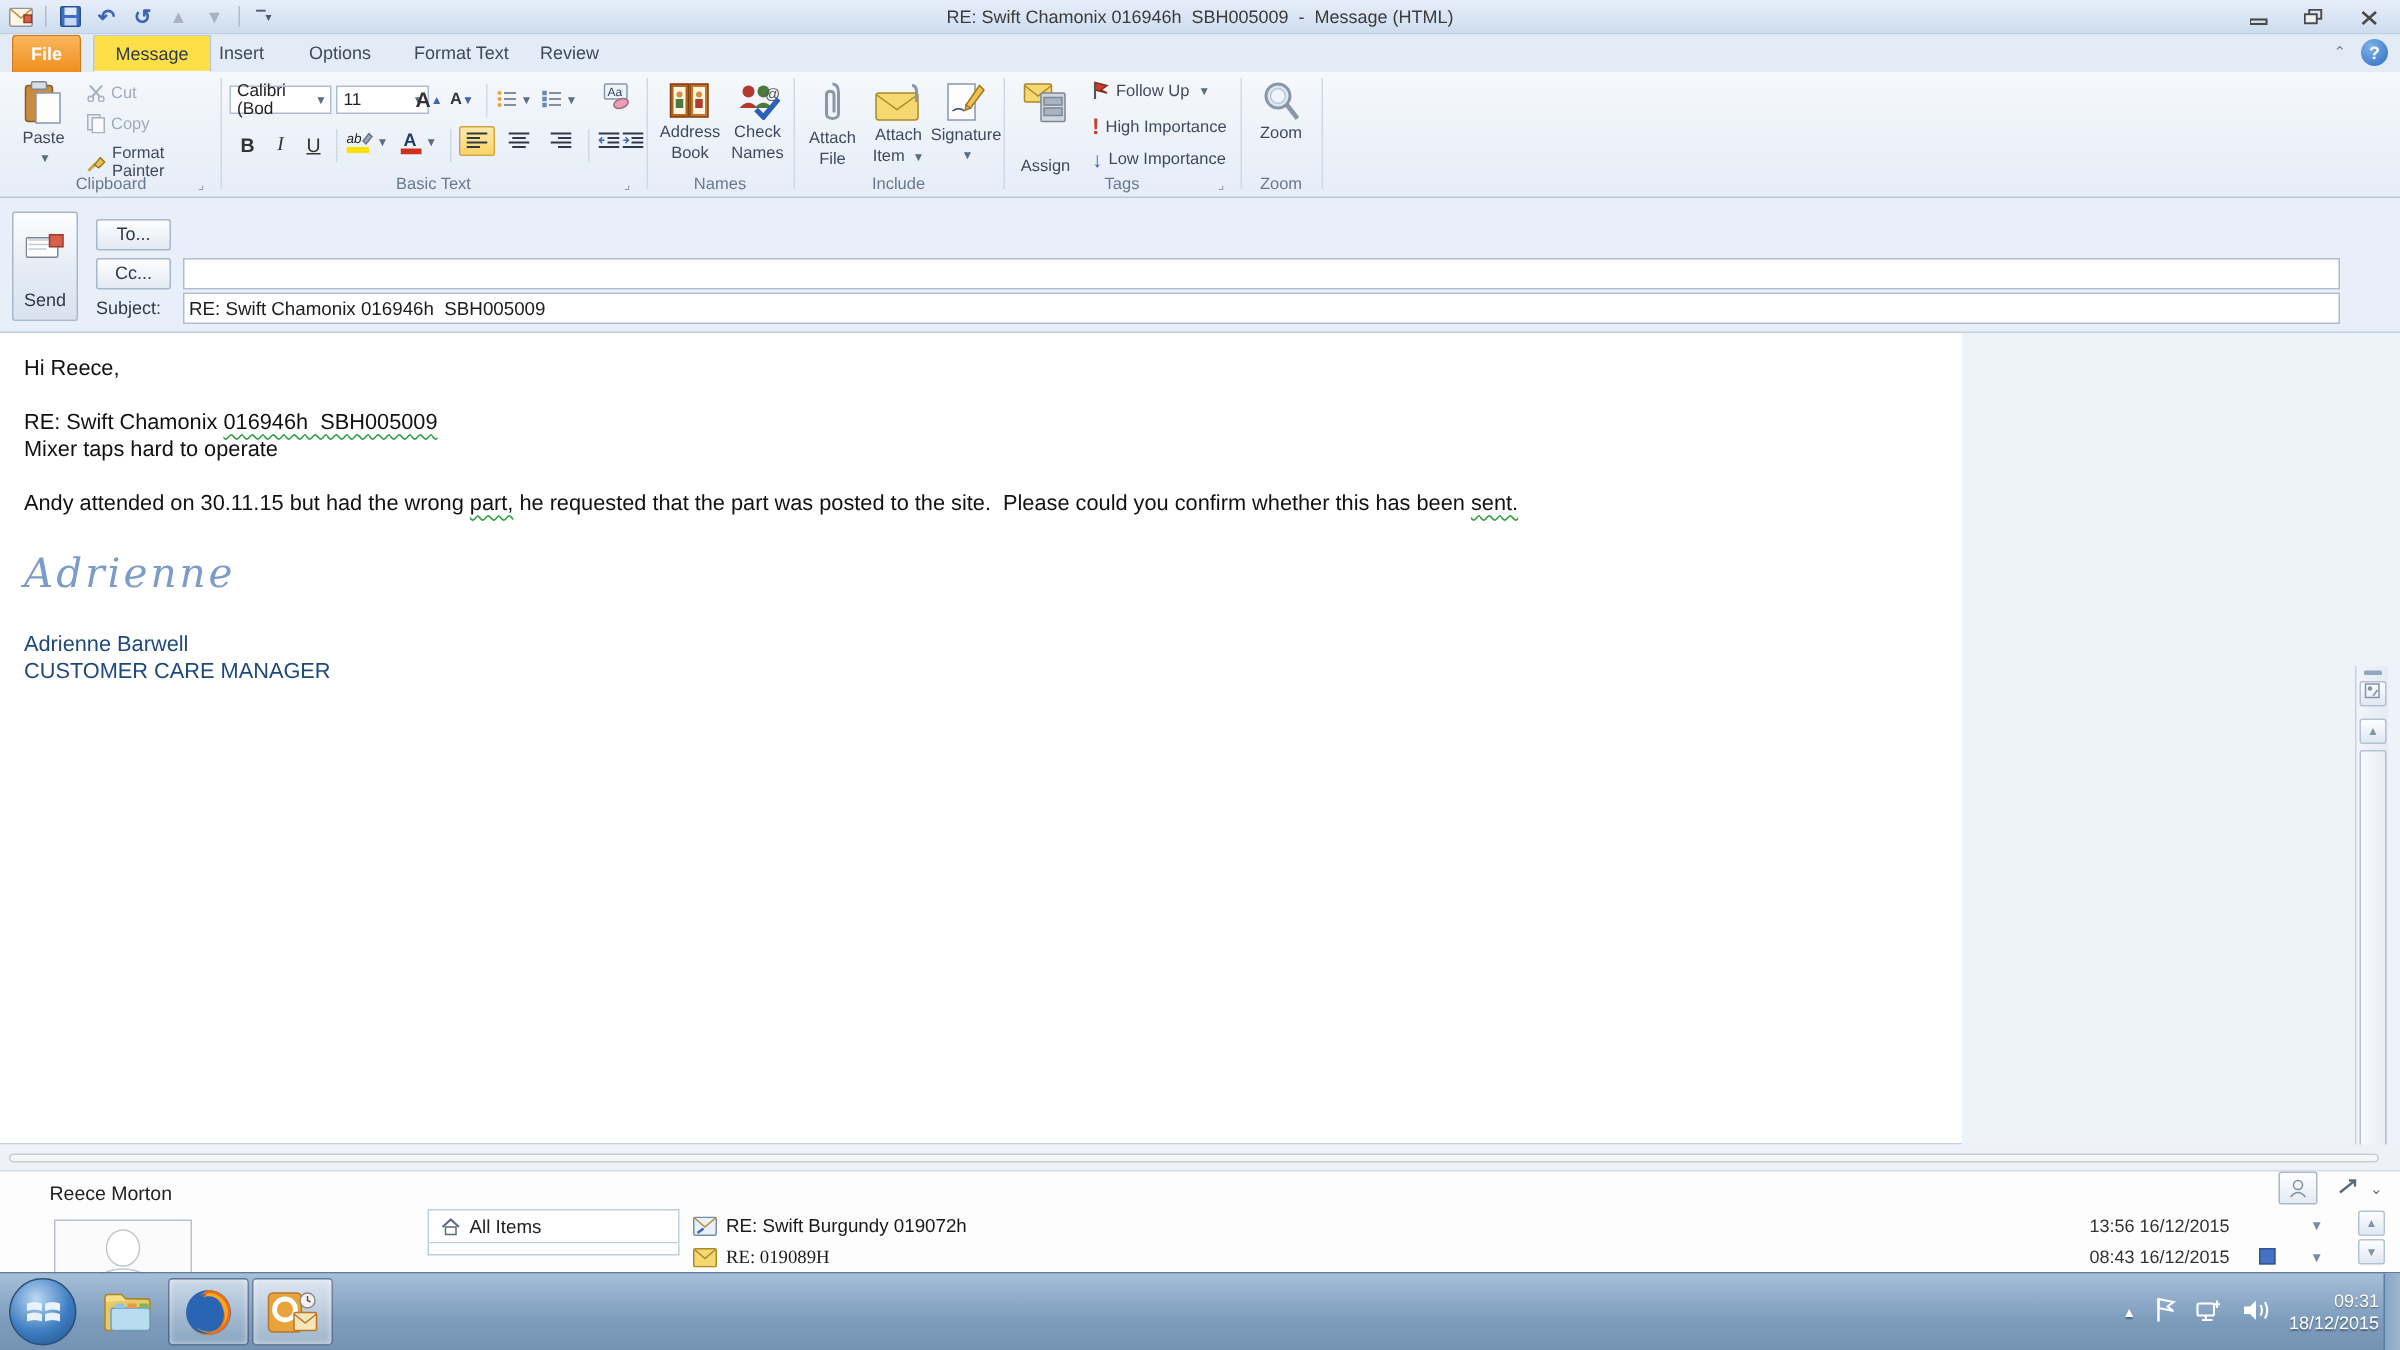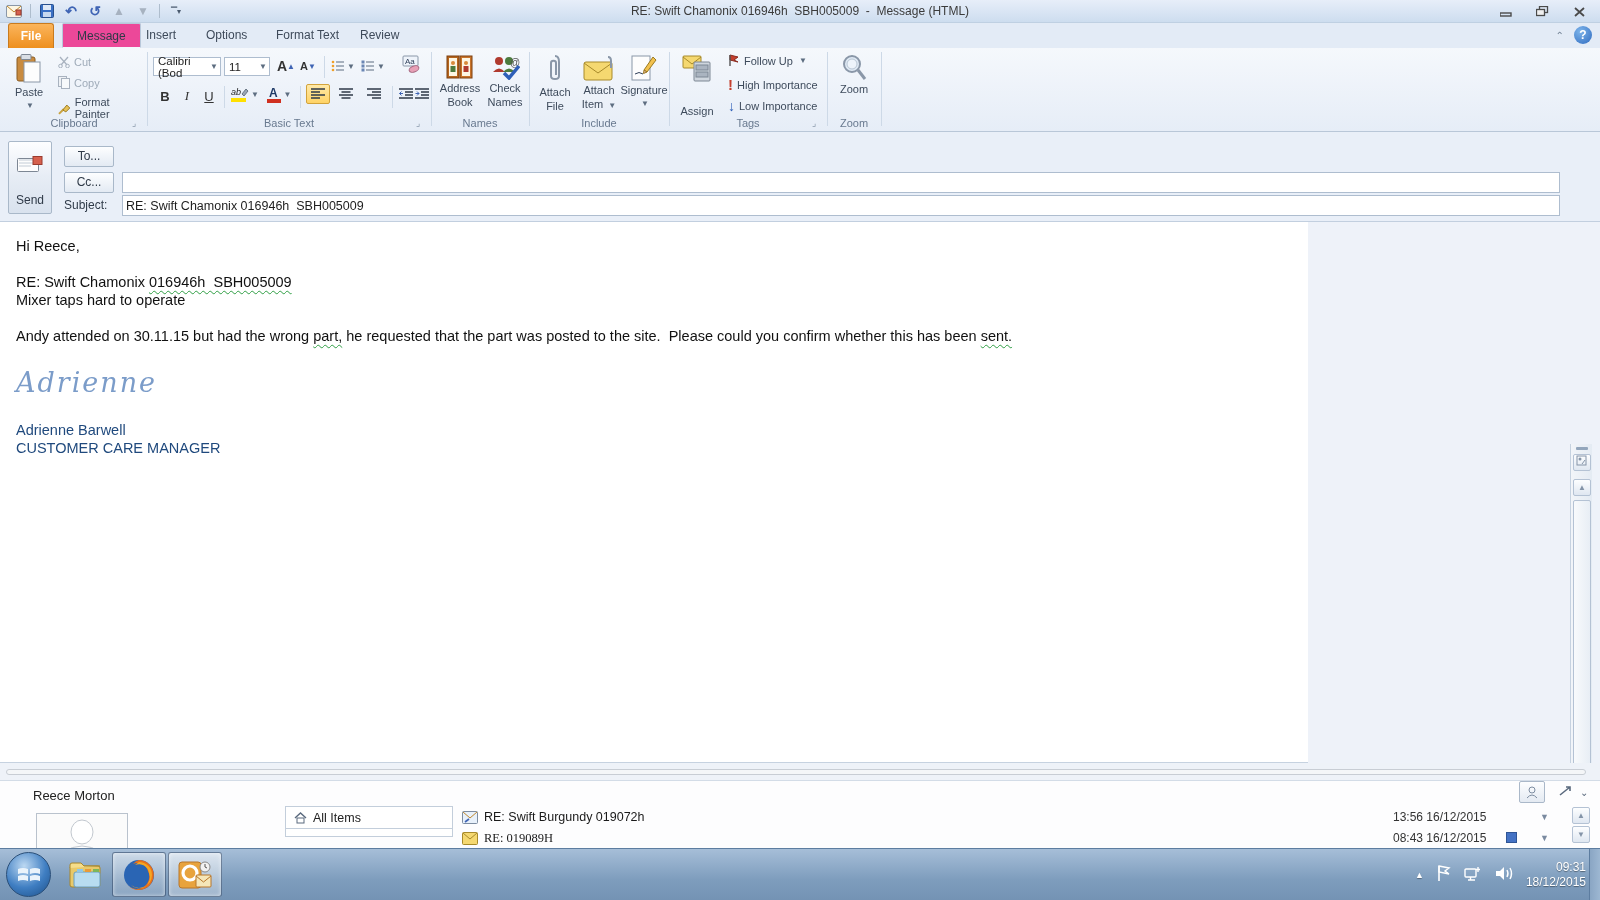--- a/index.html
+++ b/index.html
@@ -20,21 +20,21 @@
     line-height:23px; color:#3b3b3b; font-size:12px; }
   .win-controls { position:absolute; right:6px; top:3px; display:flex; gap:8px; }
   .win-btn { width:29px; height:17px; display:flex; align-items:center; justify-content:center; }
 
   
   .tabrow { left:0; top:23px; width:1600px; height:25px; background:#e3ebf6; }
   .filetab { position:absolute; left:8px; top:0px; width:46px; height:25px;
     background:linear-gradient(#fbb55c,#ee8f1e); border:1px solid #c97b1e; border-bottom:none;
     border-radius:3px 3px 0 0; color:#fff; font-weight:bold; text-align:center; line-height:24px; font-size:12px; }
   .tab { position:absolute; top:0; height:25px; line-height:25px; padding:0 14px; color:#3e4a5a; font-size:12px; }
-  .tab.active { background:#ec4899; border:1px solid #b9c8da; border-bottom:1px solid #f4f8fd;
+  .tab.active { background:#fde047; border:1px solid #b9c8da; border-bottom:1px solid #f4f8fd;
     border-radius:2px 2px 0 0; color:#2f3a48; }
   .ribbon-right { position:absolute; right:8px; top:26px; display:flex; gap:10px; align-items:center; }
   .help-circle { width:18px; height:18px; border-radius:50%; background:radial-gradient(circle at 35% 30%,#7db4ea,#2f6bc0);
     color:#fff; font-weight:bold; text-align:center; line-height:18px; font-size:12px; }
   .chev-min { color:#6f7f92; font-size:10px; }
 
   
   .ribbon { left:0; top:48px; width:1600px; height:84px;
     background:linear-gradient(#f5f8fc,#e6edf7); border-bottom:1px solid #b9c7d8; }
   .rgroup { position:absolute; top:0; height:83px; }
@@ -229,21 +229,21 @@
       <div class="glabel">Clipboard</div>
       <div class="launcher" style="right:4px;">⌟</div>
     </div>
     <div class="gsep" style="left:147px;"></div>
 
     <div class="rgroup" style="left:148px; width:282px;">
       <div class="combo" style="left:5px; top:9px; width:68px;">
         <span>Calibri (Bod</span>
           <span class="arrow">▼</span>
       </div>
-      <div class="combo" style="left:76px; top:9px; width:46px;">
+      <div class="combo" style="left:76px; top:9px; width:62px;">
         <span>11</span>
           <span class="arrow">▼</span>
       </div>
       <div class="tbtn" style="left:128px; top:8px; width:20px; font-weight:bold; font-size:14px;">A<span style="font-size:8px; color:#3f64b4;">▲</span></div>
       <div class="tbtn" style="left:150px; top:8px; width:20px; font-weight:bold; font-size:11px;">A<span style="font-size:8px; color:#3f64b4;">▼</span></div>
       <div class="gsep" style="left:176px; top:8px; height:22px;"></div>
       <div class="tbtn" style="left:182px; top:8px; width:26px;">
         <svg width="14" height="12" viewBox="0 0 14 12">
             <circle cx="2" cy="2" r="1.3" fill="#f0a029"></circle>
             <circle cx="2" cy="6" r="1.3" fill="#f0a029"></circle>

